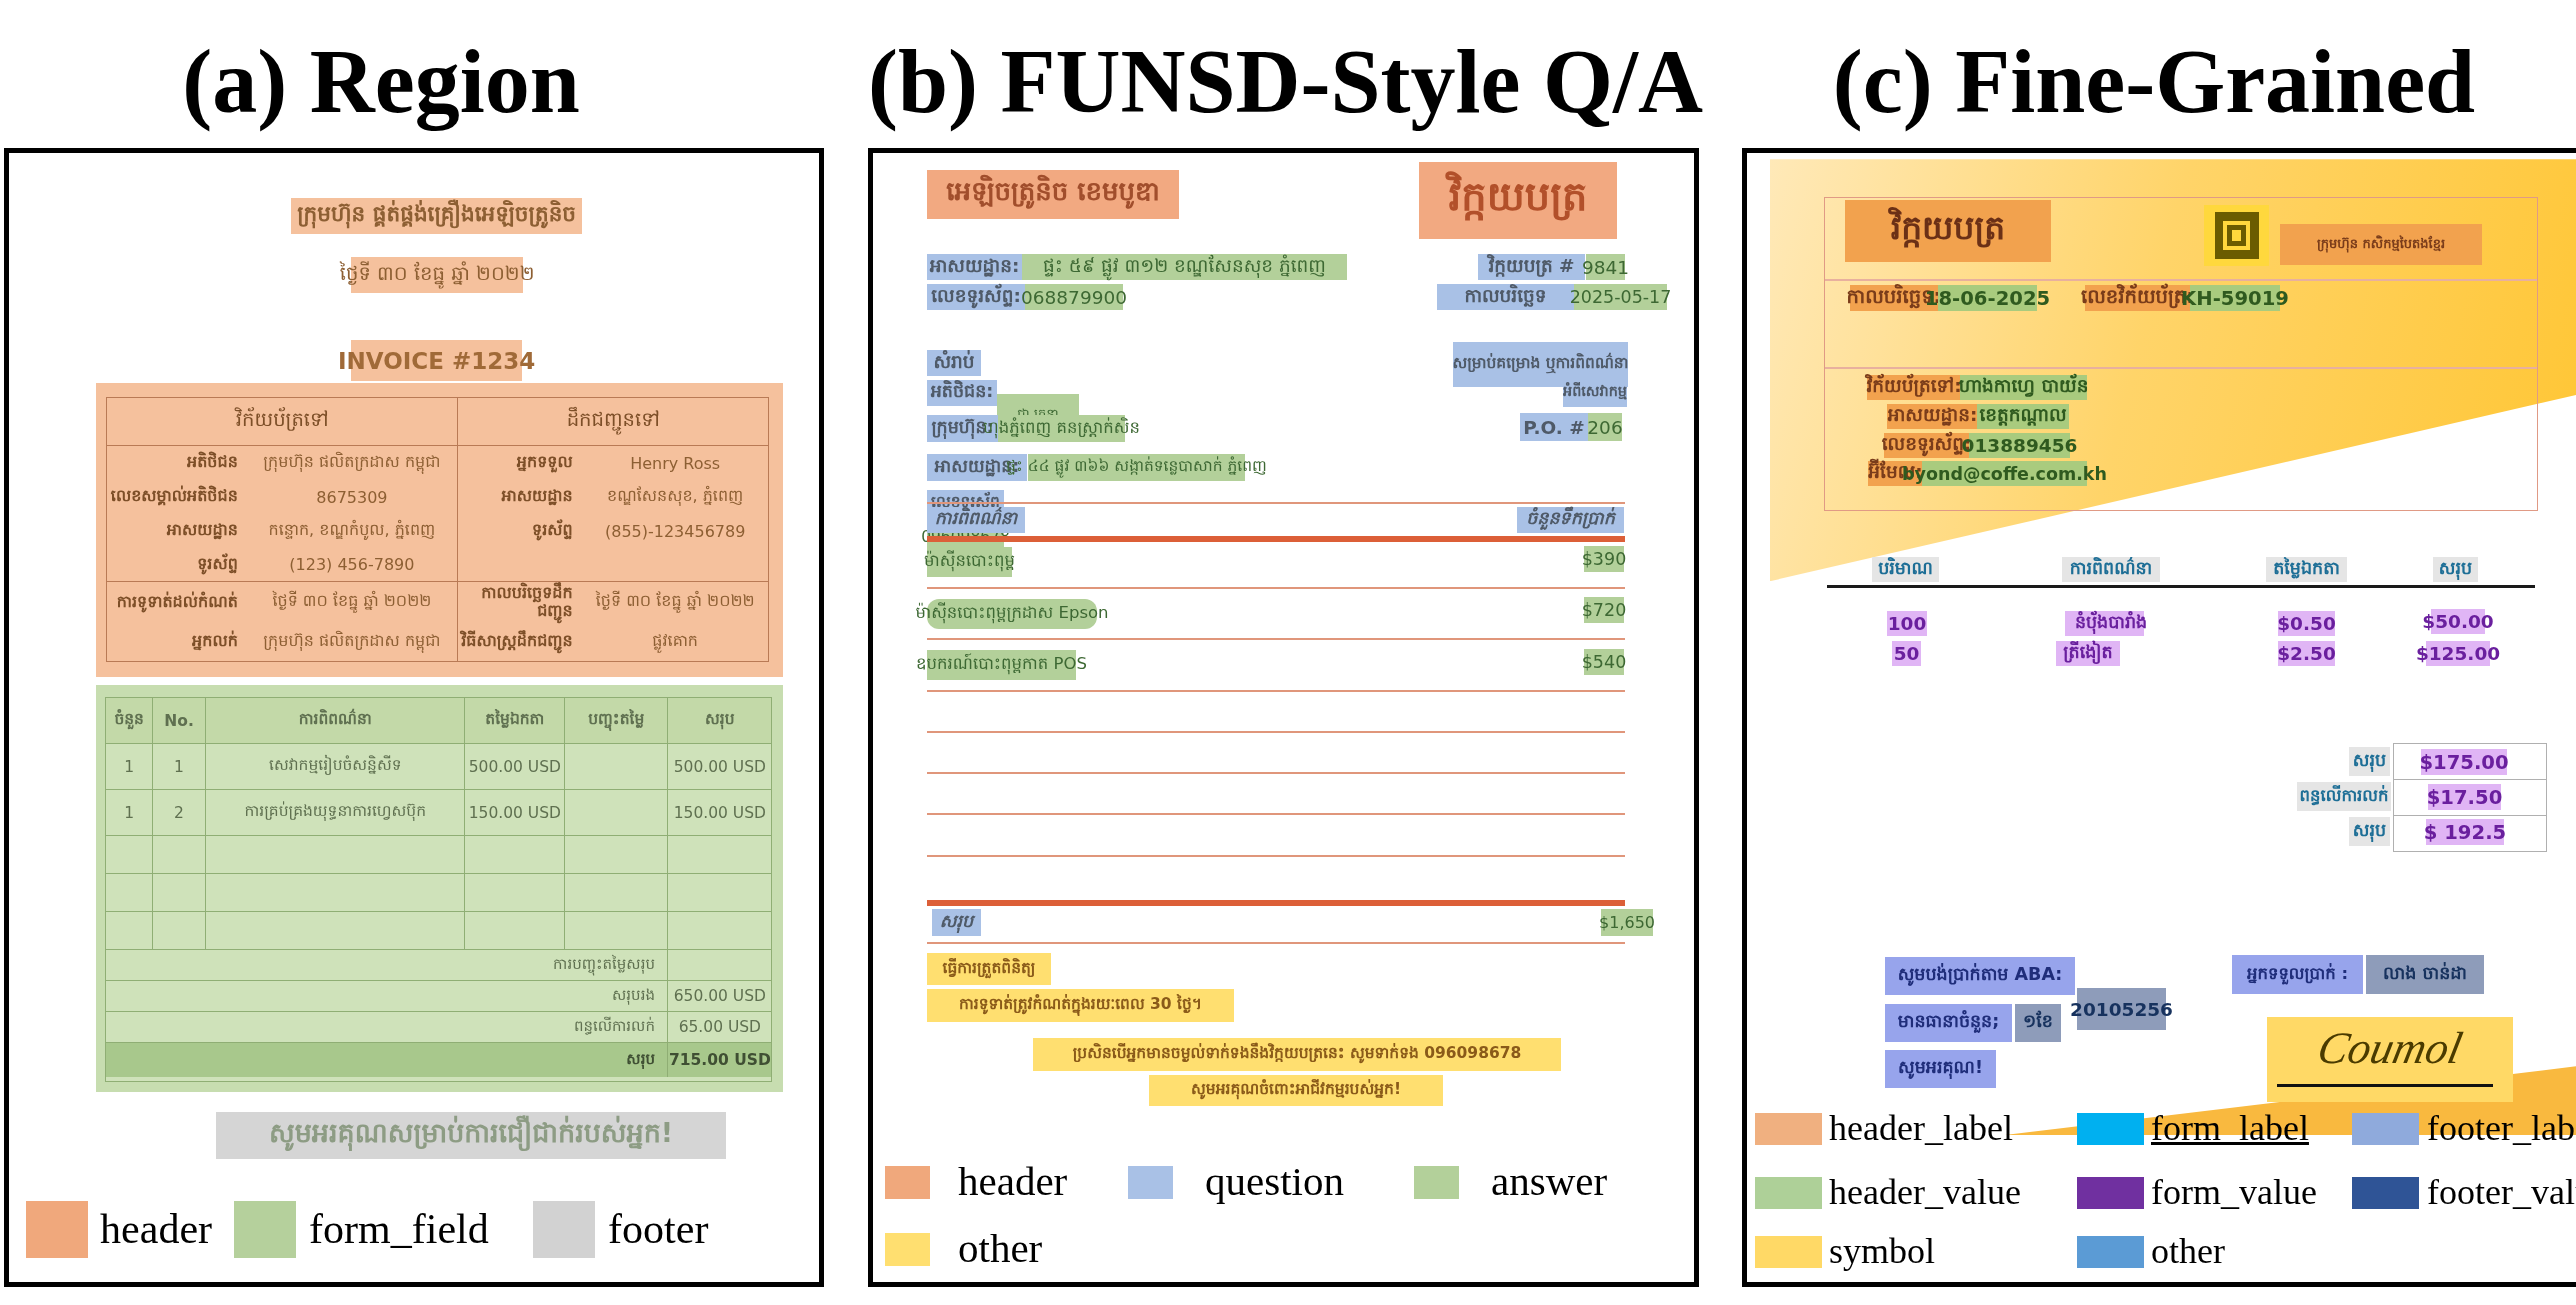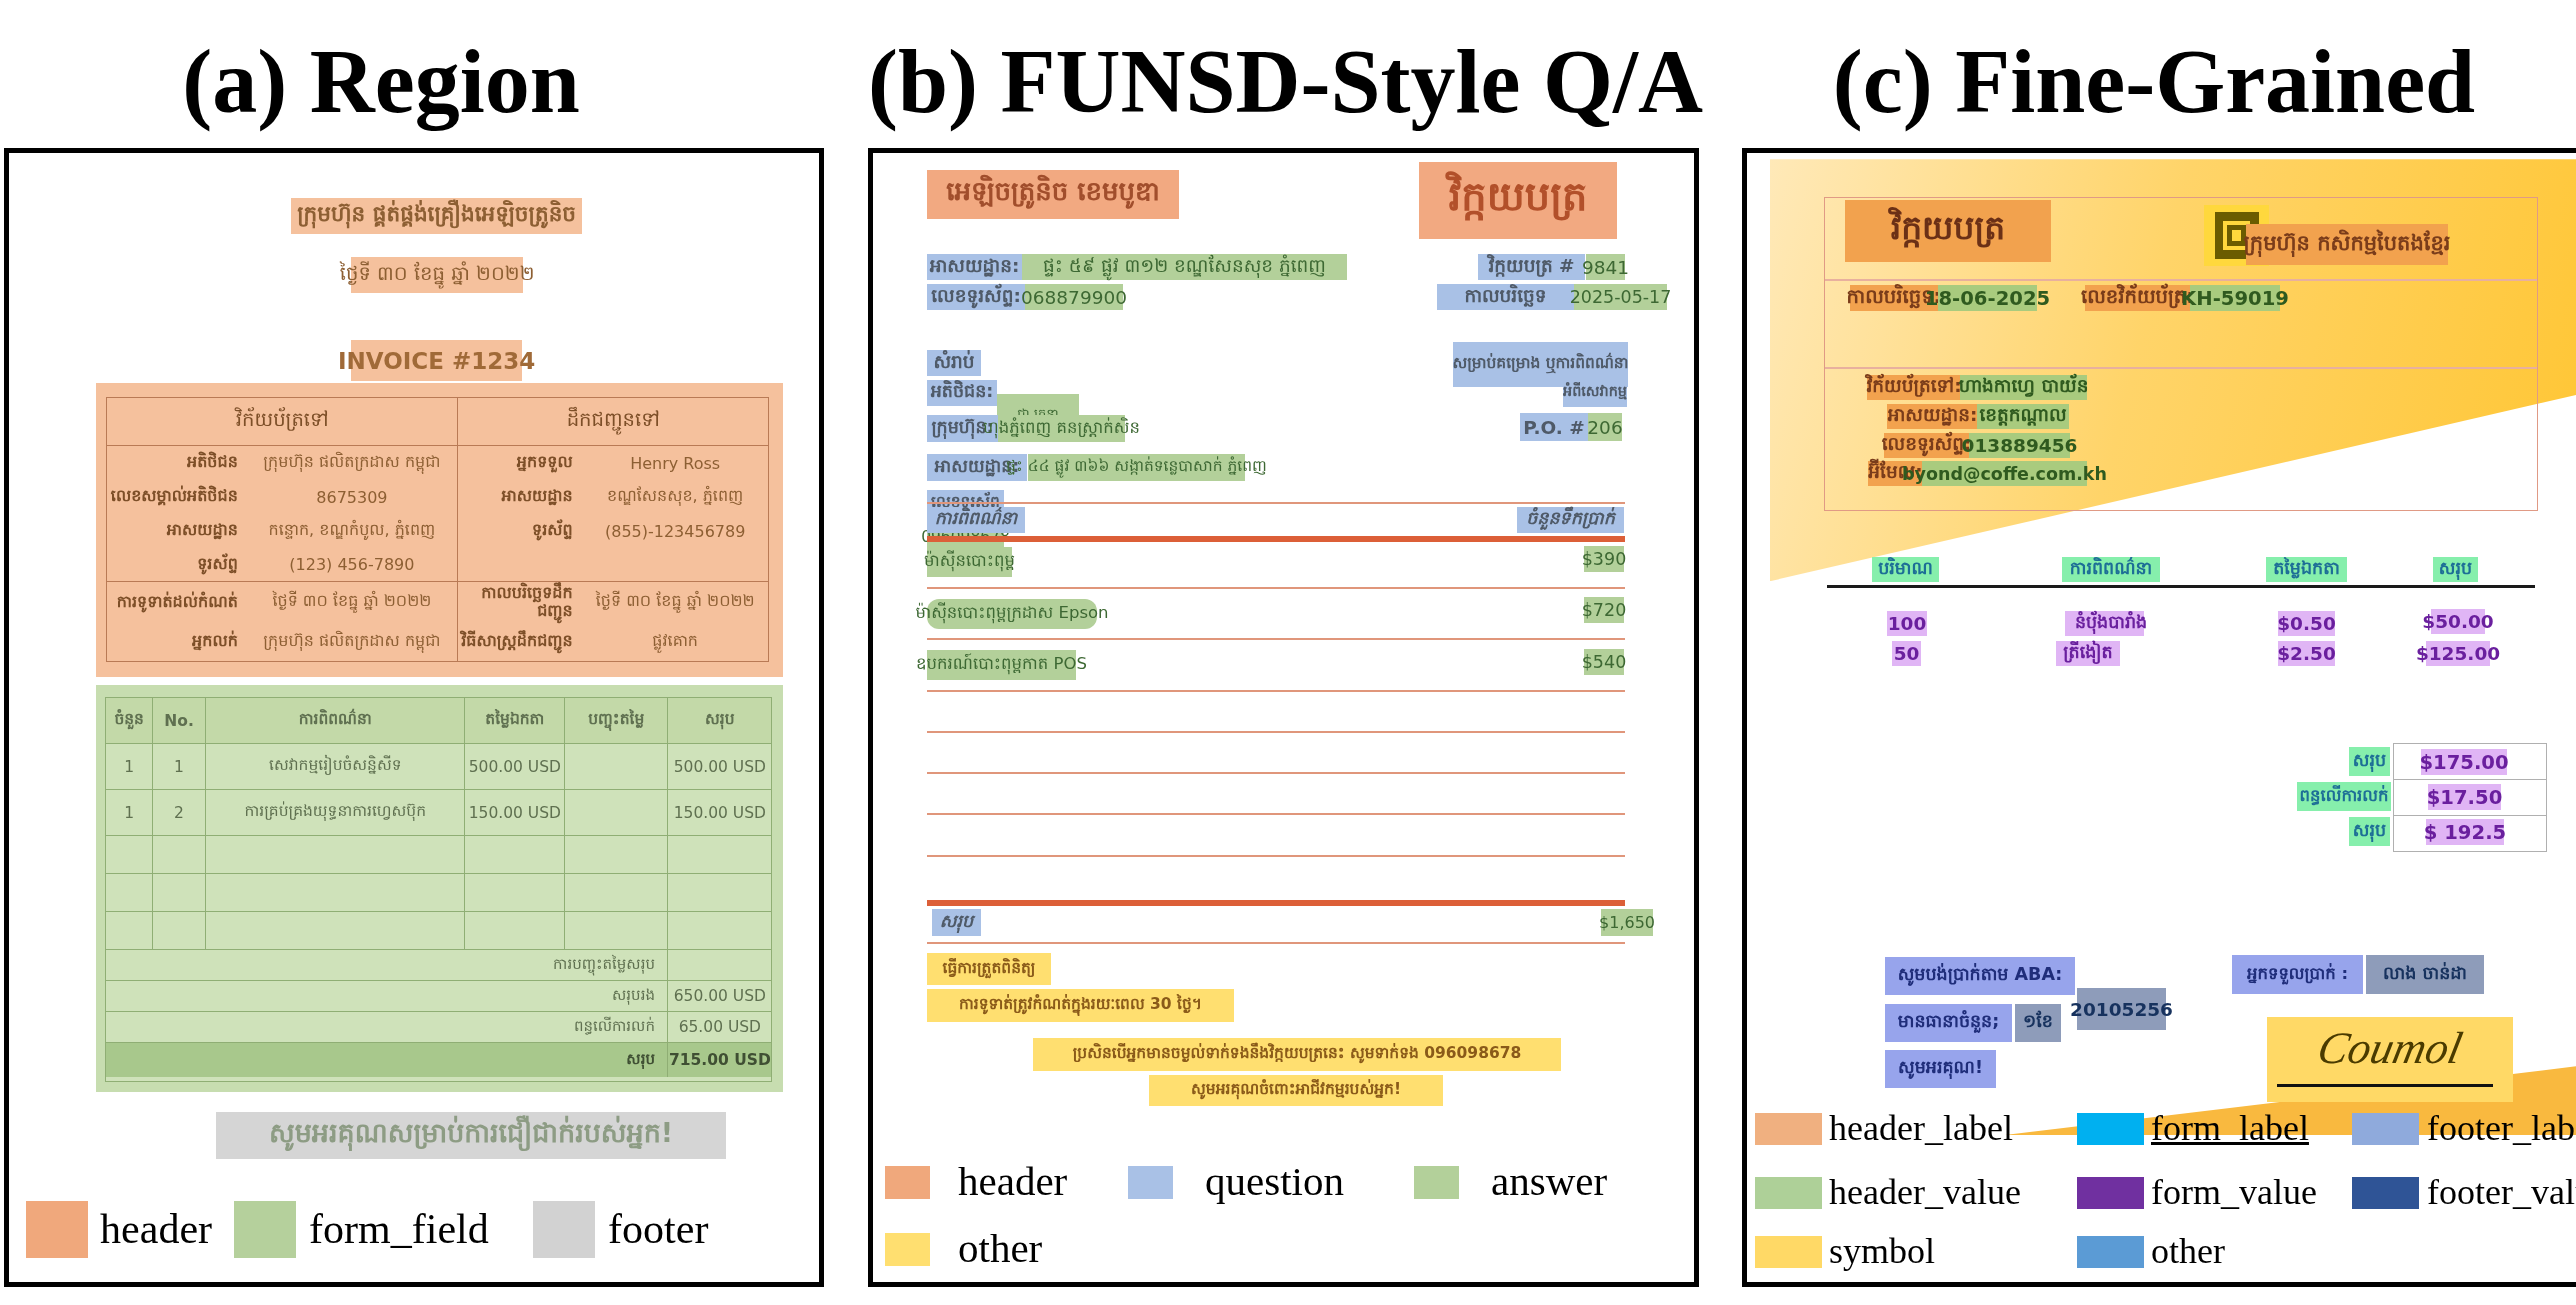--- a/index.html
+++ b/index.html
@@ -35,21 +35,21 @@
   .qb{background:#a9c1e6;color:#4f5a68;font-weight:700;}
   .ab{background:#b3d09a;color:#3d6833;}
   .ob{background:#f2a981;color:#a14e2c;font-weight:700;}
   .yb{background:#ffdf70;color:#8a5a19;font-weight:700;}
   .rule{position:absolute;height:1.5px;background:#e0967b;}
   .rule-thick{position:absolute;height:5.7px;background:#dc5f38;}
 
   
   .olc{background:#f2a24e;color:#7a3c1a;font-weight:700;}
   .gvc{background:#a9cb7e;color:#2f5a1f;font-weight:700;}
-  .flc{background:#86efac;color:#1d6e96;font-weight:700;}
+  .flc{background:#e5e5e5;color:#1d6e96;font-weight:700;}
   .fvc{background:#e0b5f5;color:#6a1f9e;font-weight:700;}
   .ftl{background:#97a4ec;color:#1f2d7a;font-weight:700;}
   .ftv{background:#8e9cba;color:#17325e;font-weight:700;}
   .card-line{position:absolute;left:0;width:100%;height:1.5px;background:#e8b09e;}
   .sw{position:absolute;box-sizing:border-box;}
 </style>
 </head>
 <body>
 
 <div id="canvas">
@@ -307,21 +307,21 @@
     <div class="chip olc" style="left:98px;top:47px;width:206px;height:62px;font-size:33px;color:#6b3016;">វិក្កយបត្រ</div>
 
     <div class="abs" style="left:457px;top:52px;width:65px;height:61px;background:#ffd83d;display:flex;align-items:center;justify-content:center;">
       <div style="width:44px;height:47px;background:#6b5c00;display:flex;align-items:center;justify-content:center;">
         <div style="width:27px;height:29px;border:4.1px solid #ffd83d;display:flex;align-items:center;justify-content:center;box-sizing:border-box;">
           <div style="width:9.3px;height:10.3px;background:#ffd83d;"></div>
         </div>
       </div>
     </div>
 
-    <div class="chip olc" style="left:499px;top:71px;width:202px;height:41px;font-size:21px;">ក្រុមហ៊ុន កសិកម្មបៃតងខ្មែរ</div>
+    <div class="chip olc" style="left:533px;top:71px;width:202px;height:41px;font-size:13px;">ក្រុមហ៊ុន កសិកម្មបៃតងខ្មែរ</div>
 
     <div class="chip olc" style="left:103px;top:132px;width:88px;height:26px;font-size:19.6px;">កាលបរិច្ឆេទ:</div>
     <div class="chip gvc" style="left:191px;top:132px;width:99px;height:26px;font-size:19.6px;">18-06-2025</div>
     <div class="chip olc" style="left:338px;top:132px;width:105px;height:26px;font-size:19.6px;">លេខវិក័យប័ត្រ:</div>
     <div class="chip gvc" style="left:443px;top:132px;width:90px;height:26px;font-size:19.6px;">KH-59019</div>
 
     <div class="chip olc" style="left:120px;top:222px;width:94px;height:25px;font-size:18.5px;">វិក័យប័ត្រទៅ:</div>
     <div class="chip gvc" style="left:213px;top:222px;width:127px;height:25px;font-size:18.5px;">ហាងកាហ្វេ បាយ័ន</div>
 
     <div class="chip olc" style="left:140px;top:251px;width:91px;height:25px;font-size:18.5px;">អាសយដ្ឋាន:</div>

